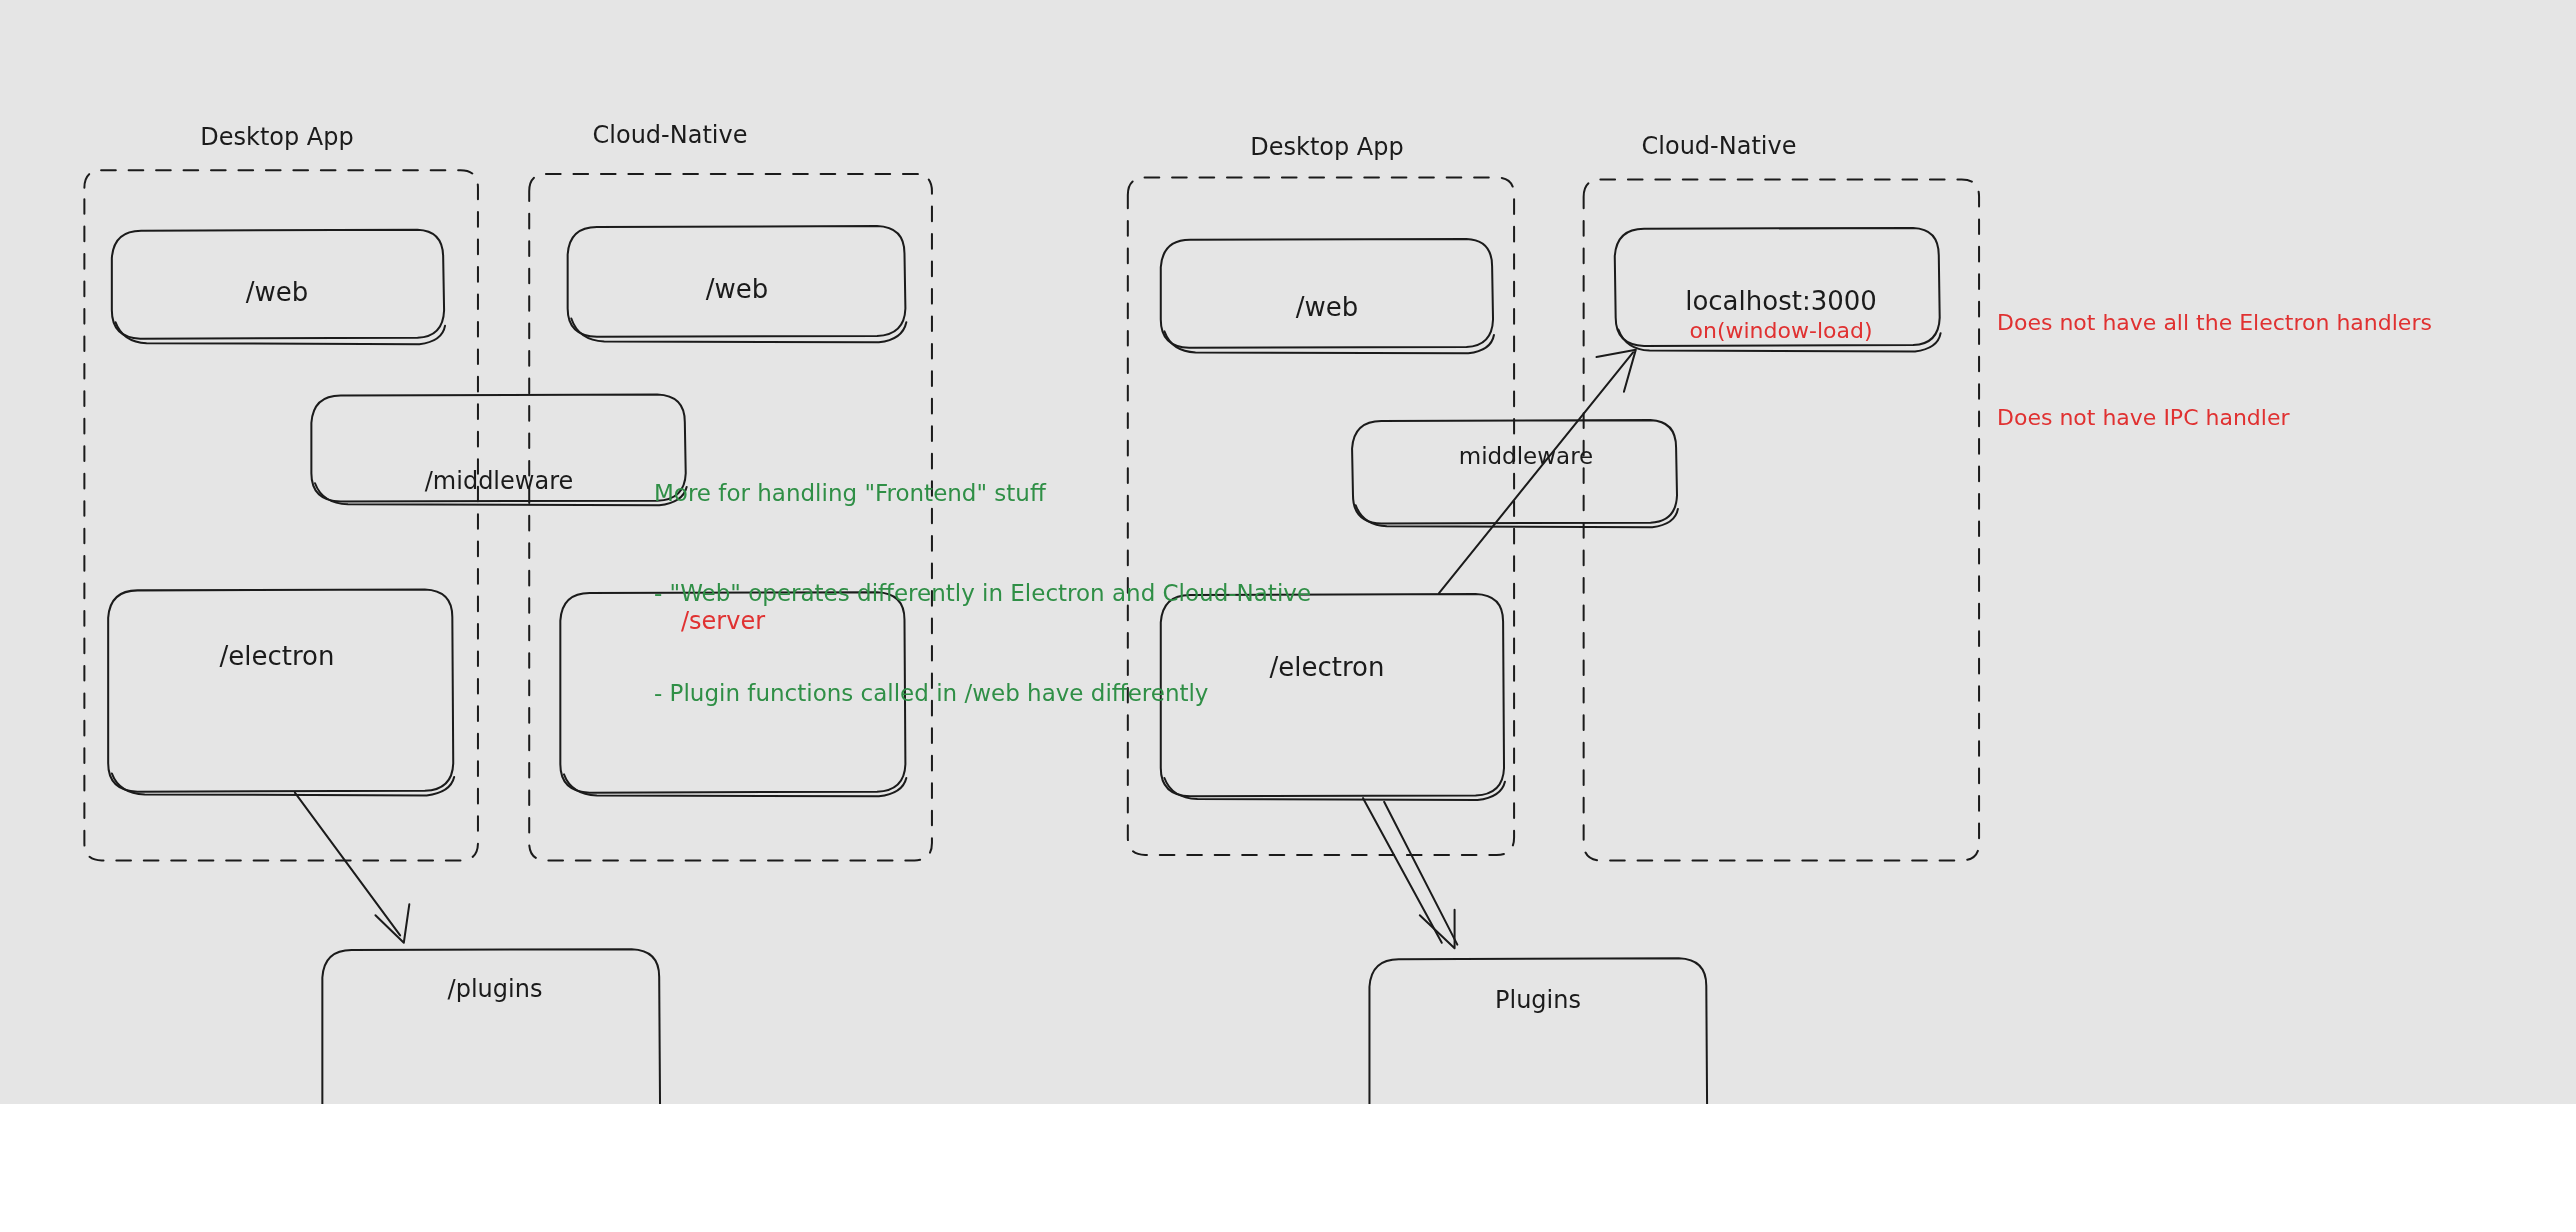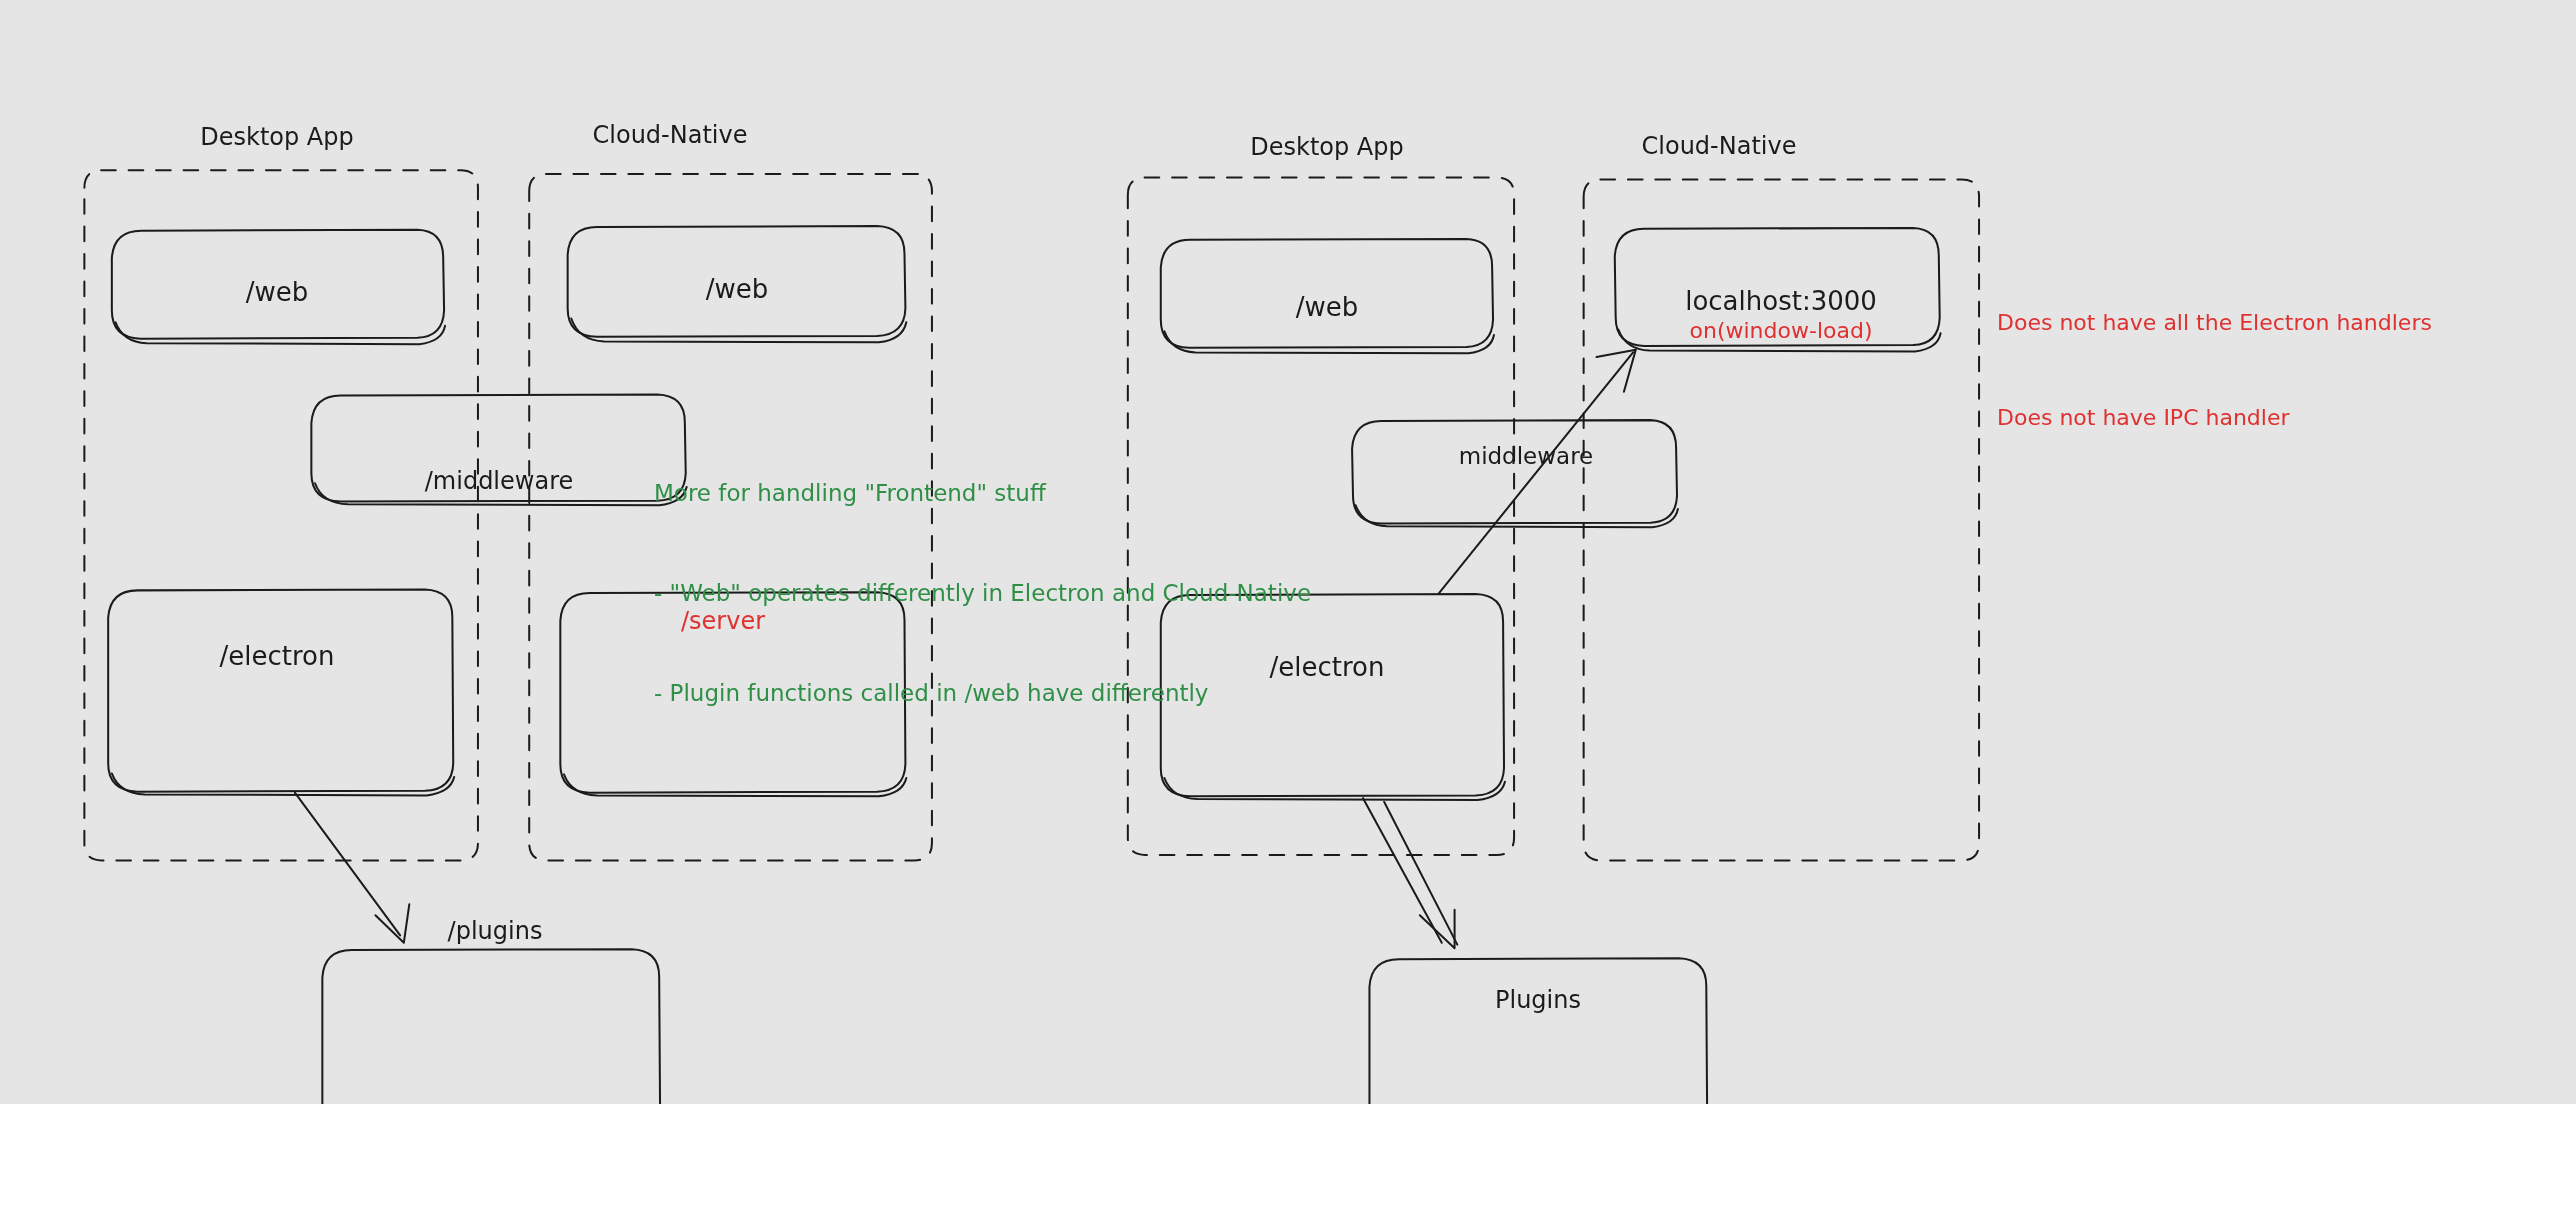--- a/index.html
+++ b/index.html
@@ -120,21 +120,21 @@
   </svg>
 
   <div class="group-label" style="left:277px; top:137px;">Desktop App</div>
   <div class="group-label" style="left:670px; top:135px;">Cloud-Native</div>
 
   <div class="node-label lbl-28" style="left:277px; top:260px;">/web</div>
   <div class="node-label lbl-28" style="left:737px; top:257px;">/web</div>
   <div class="node-label lbl-26" style="left:499px; top:466px;margin-top:15px;">/middleware</div>
   <div class="node-label lbl-28" style="left:277px; top:624px;">/electron</div>
   <div class="node-label lbl-26 label-red" style="left:723px; top:621px;">/server</div>
-  <div class="node-label lbl-26" style="left:495px; top:931px;">/plugins</div>
+  <div class="node-label lbl-26" style="left:495px; top:989px;">/plugins</div>
 
   <div class="group-label" style="left:1327px; top:147px;">Desktop App</div>
   <div class="group-label" style="left:1719px; top:146px;">Cloud-Native</div>
 
   <div class="node-label lbl-28" style="left:1327px; top:275px;">/web</div>
   <div class="node-label lbl-28" style="left:1781px; top:269px;">localhost:3000</div>
   <div class="node-label lbl-24 label-red" style="left:1781px; top:330px;">on(window-load)</div>
   <div class="node-label lbl-25" style="left:1526px; top:456px;">middleware</div>
   <div class="node-label lbl-28" style="left:1327px; top:635px;">/electron</div>
   <div class="node-label lbl-26" style="left:1538px; top:1000px;">Plugins</div>

